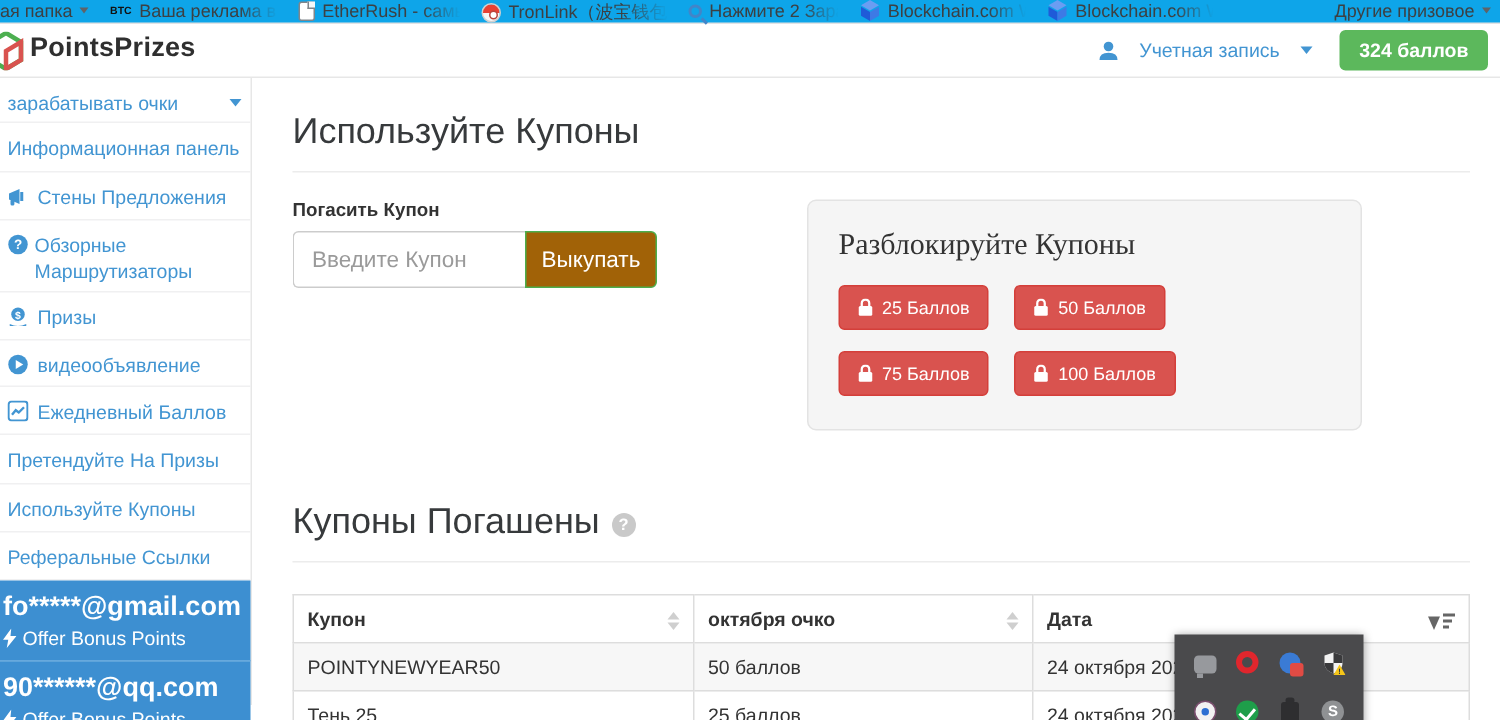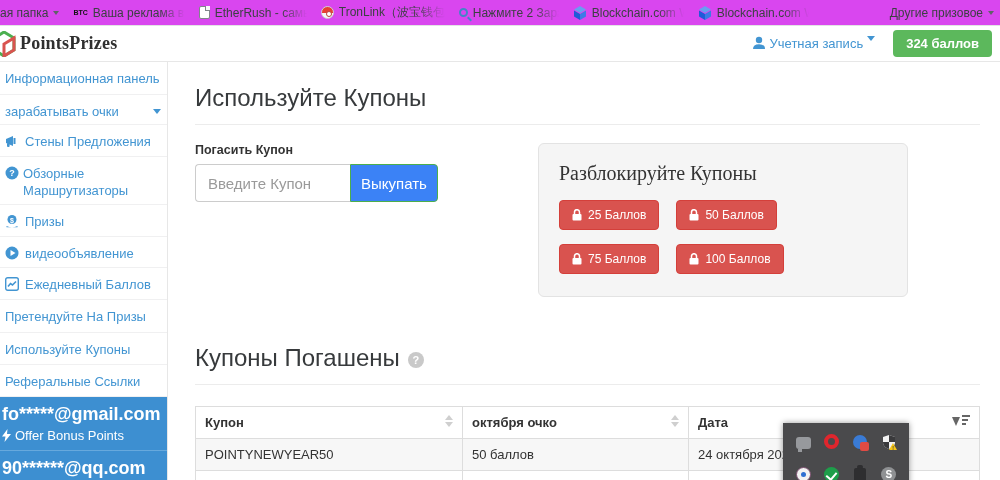--- a/index.html
+++ b/index.html
@@ -1,41 +1,41 @@
 <!DOCTYPE html>
 <html><head>
 <meta charset="utf-8">
 <style>
   * { box-sizing: border-box; margin: 0; padding: 0; }
   html,body { width:1000px; height:480px; overflow:hidden; background:#fff;
     font-family:"Liberation Sans", sans-serif; position:relative; }
 
   
-  .bookmarks-bar { height:26px; background:#d946ef; border-bottom:1px solid #e2e3e4;
-    display:flex; align-items:center; font-size:12px; color:#3c4043; padding:0 6px 0 0; }
+  .bookmarks-bar { height:16px; background:#0ea5e9; border-bottom:1px solid #e2e3e4;
+    display:flex; align-items:flex-start; font-size:12px; color:#3c4043; padding:0 6px 0 0; }
   .bm-item { display:flex; align-items:center; gap:5px; margin-right:14px; white-space:nowrap; cursor:pointer; }
   .bm-label { max-width:92px; overflow:hidden; -webkit-mask-image:linear-gradient(90deg,#000 72%,transparent); mask-image:linear-gradient(90deg,#000 72%,transparent); }
   .caret-down { width:0;height:0;border-left:3px solid transparent;border-right:3px solid transparent;border-top:4px solid #5f6368; display:inline-block; }
   .btc-glyph { font-size:7px; font-weight:bold; color:#111; letter-spacing:0; }
   .bm-right { margin-left:auto; display:flex; align-items:center; gap:5px; }
   .icon-doc { width:11px;height:13px;border:1.3px solid #80868b;border-radius:2px;position:relative; background:#fff;}
   .icon-doc::after{content:"";position:absolute;top:-1px;right:-1px;width:4px;height:4px;background:#f7f8f9;border-left:1.3px solid #80868b;border-bottom:1.3px solid #80868b;}
   .icon-tronlink{width:13px;height:13px;border-radius:50%;background:linear-gradient(180deg,#e84033 52%,#f6f6f6 52%);position:relative;border:1px solid #d0d0d0;}
   .icon-tronlink::after{content:"";position:absolute;left:4px;top:4px;width:4px;height:4px;border-radius:50%;background:#fff;border:1px solid #b9443c;}
   .icon-magnifier{width:9px;height:9px;border:2px solid #4285c8;border-radius:50%;position:relative;}
   .icon-magnifier::after{content:"";position:absolute;width:5px;height:2px;background:#4285c8;transform:rotate(45deg);left:6px;top:8px;}
 
   
   .site-header { height:36px; background:#fff; border-bottom:1px solid #e7e7e7;
     display:flex; align-items:center; padding-right:8px; }
-  .brand { display:flex; align-items:center; overflow:hidden;font-family:Liberation Serif, serif; }
+  .brand { display:flex; align-items:flex-start; overflow:hidden; }
   .brand-logo { margin-left:-9px; }
   .brand-name { font-size:18px; font-weight:bold; color:#2f2f2f; margin-left:3px; letter-spacing:.2px;}
   .header-right { margin-left:auto; display:flex; align-items:center; gap:18px; }
-  .account-link { display:flex; align-items:flex-start; gap:4px; color:#4295d2; font-size:13px; cursor:pointer;}
+  .account-link { display:flex; align-items:center; gap:14px; color:#4295d2; font-size:13px; cursor:pointer;}
   .caret-blue { width:0;height:0;border-left:4px solid transparent;border-right:4px solid transparent;border-top:5px solid #4295d2;}
   .points-badge { background:#5cb85c; color:#fff; font-size:13px; font-weight:bold;
     padding:6px 13px; border-radius:4px; cursor:pointer;}
 
   
   .layout { display:flex; height:418px; }
   .sidebar { width:168px; border-right:1px solid #e7e7e7; flex-shrink:0; background:#fff;}
   .side-item { padding:8px 6px 8px 5px; border-bottom:1px solid #f0f0f1; color:#4295d2;
     font-size:13px; line-height:17px; cursor:pointer; display:flex; align-items:flex-start; }
   .side-item .txt { flex:1; }
@@ -51,39 +51,39 @@
   .page-title { font-size:24px; font-weight:500; color:#373a3c; margin-top:22px; }
   .rule { border:none; border-top:1px solid #ececec; margin:12px 0 0 0; }
   .form-row { display:flex; align-items:flex-start; margin-top:18px; }
   .redeem-col { width:343px; flex-shrink:0; }
   .redeem-label { font-size:12.5px; font-weight:bold; color:#333; margin-bottom:7px; }
   .input-group { display:flex; }
   .coupon-input { width:155px; height:38px; border:1px solid #ccc; border-right:none;
     border-radius:4px 0 0 4px; padding:0 12px; font-size:15px; color:#555; outline:none;
     font-family:"Liberation Sans", sans-serif;}
   .coupon-input::placeholder { color:#9a9a9a; }
-  .redeem-btn { width:88px; height:38px; background:#3b82f6; color:#fff; border:1px solid #4cae4c;
+  .redeem-btn { width:88px; height:38px; background:#a16207; color:#fff; border:1px solid #4cae4c;
     border-radius:0 4px 4px 0; font-size:15px; cursor:pointer; font-family:"Liberation Sans", sans-serif;}
   .unlock-panel { width:370px; background:#f5f5f5; border:1px solid #e3e3e3; border-radius:6px;
     padding:18px 20px 8px 20px; min-height:137px; }
   .unlock-title { font-size:20px; color:#333; margin-bottom:15px;font-family:Liberation Serif, serif; }
   .unlock-btns { display:flex; flex-wrap:wrap; }
   .lock-btn { display:inline-flex; align-items:center; gap:6px; background:#d9534f; border:1px solid #d43f3a;
     color:#fff; font-size:12px; padding:7px 12px; border-radius:4px; margin:0 17px 14px 0; cursor:pointer;
     font-family:"Liberation Sans", sans-serif;}
   .section-title-row { display:flex; align-items:center; gap:8px; margin-top:47px; }
   .section-title { font-size:24px; font-weight:500; color:#373a3c; }
   .help-circle { width:16px; height:16px; border-radius:50%; background:#c9c9c9; color:#fff;
     font-size:11px; font-weight:bold; display:flex; align-items:center; justify-content:center; margin-top:4px; cursor:pointer;}
 
   table.coupons { border-collapse:collapse; width:785px; margin-top:21px; font-size:13px; color:#333;
     border:1px solid #ddd; }
   .coupons th, .coupons td { border:1px solid #ddd; padding:8px 9px; text-align:left; }
   .coupons th { font-weight:bold; cursor:pointer; }
-  .coupons th .th-inner { display:flex; align-items:flex-start; }
+  .coupons th .th-inner { display:flex; align-items:flex-end; }
   .coupons th .th-inner span:first-child { flex:1; }
   .coupons tbody tr:nth-child(odd) { background:#f7f7f7; }
   .sort-both { display:inline-flex; flex-direction:column; gap:2px; }
   .sort-both i { display:block; width:0; height:0; border-left:4px solid transparent; border-right:4px solid transparent; }
   .sort-both .u { border-bottom:5px solid #cfcfcf; }
   .sort-both .d { border-top:5px solid #cfcfcf; }
   .sort-desc { display:inline-flex; align-items:flex-start; gap:2px; }
   .sort-desc .arrow { width:0;height:0;border-left:4px solid transparent;border-right:4px solid transparent;border-top:9px solid #666; margin-top:2px;}
   .sort-desc .bars { display:flex; flex-direction:column; gap:2px; }
   .sort-desc .bars i { display:block; height:2px; background:#666; }
@@ -176,26 +176,26 @@
       <span>Учетная запись</span>
       <span class="caret-blue"></span>
     </div>
     <div class="points-badge">324 баллов</div>
   </div>
 </div>
 
 <div class="layout">
 
   <div class="sidebar">
-    <div class="side-item" style="height:33px">
-      <span class="txt">Информационная панель</span>
-    </div>
     <div class="side-item" style="height:30px">
       <span class="txt">зарабатывать очки</span>
       <span class="chev-down"></span>
+    </div>
+    <div class="side-item" style="height:33px">
+      <span class="txt">Информационная панель</span>
     </div>
     <div class="side-item" style="height:32px">
       <svg width="14" height="14" viewBox="0 0 14 14">
         <path d="M1 5 L8 2 L8 12 L1 9 Z" fill="#4295d2"></path>
         <rect x="8.5" y="4" width="2" height="6" fill="#4295d2"></rect>
         <rect x="2" y="9" width="2.6" height="4" rx="1" fill="#4295d2"></rect>
       </svg>
       <span class="txt">Стены Предложения</span>
     </div>
     <div class="side-item wrap" style="height:48px">

